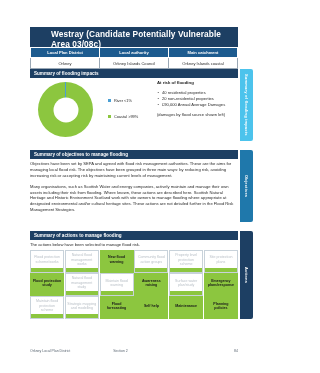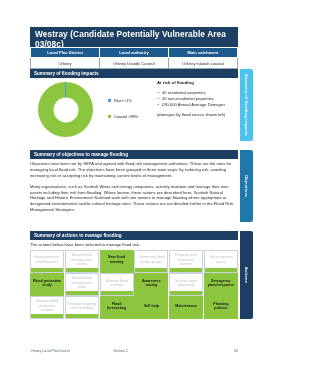--- a/index.html
+++ b/index.html
@@ -28,21 +28,21 @@
     left: 30px;
     top: 27px;
     width: 208px;
     height: 23px;
     background: #1d3f63;
     color: #ffffff;
     font-size: 8.3px;
     font-weight: bold;
     display: flex;
     align-items: center;
-    padding-left: 5px;
+    padding-left: 21px;
     box-sizing: border-box;
     letter-spacing: 0.1px;
     justify-content: flex-end;
   }
 
   
   .info-table {
     position: absolute;
     left: 30px;
     top: 47px;

